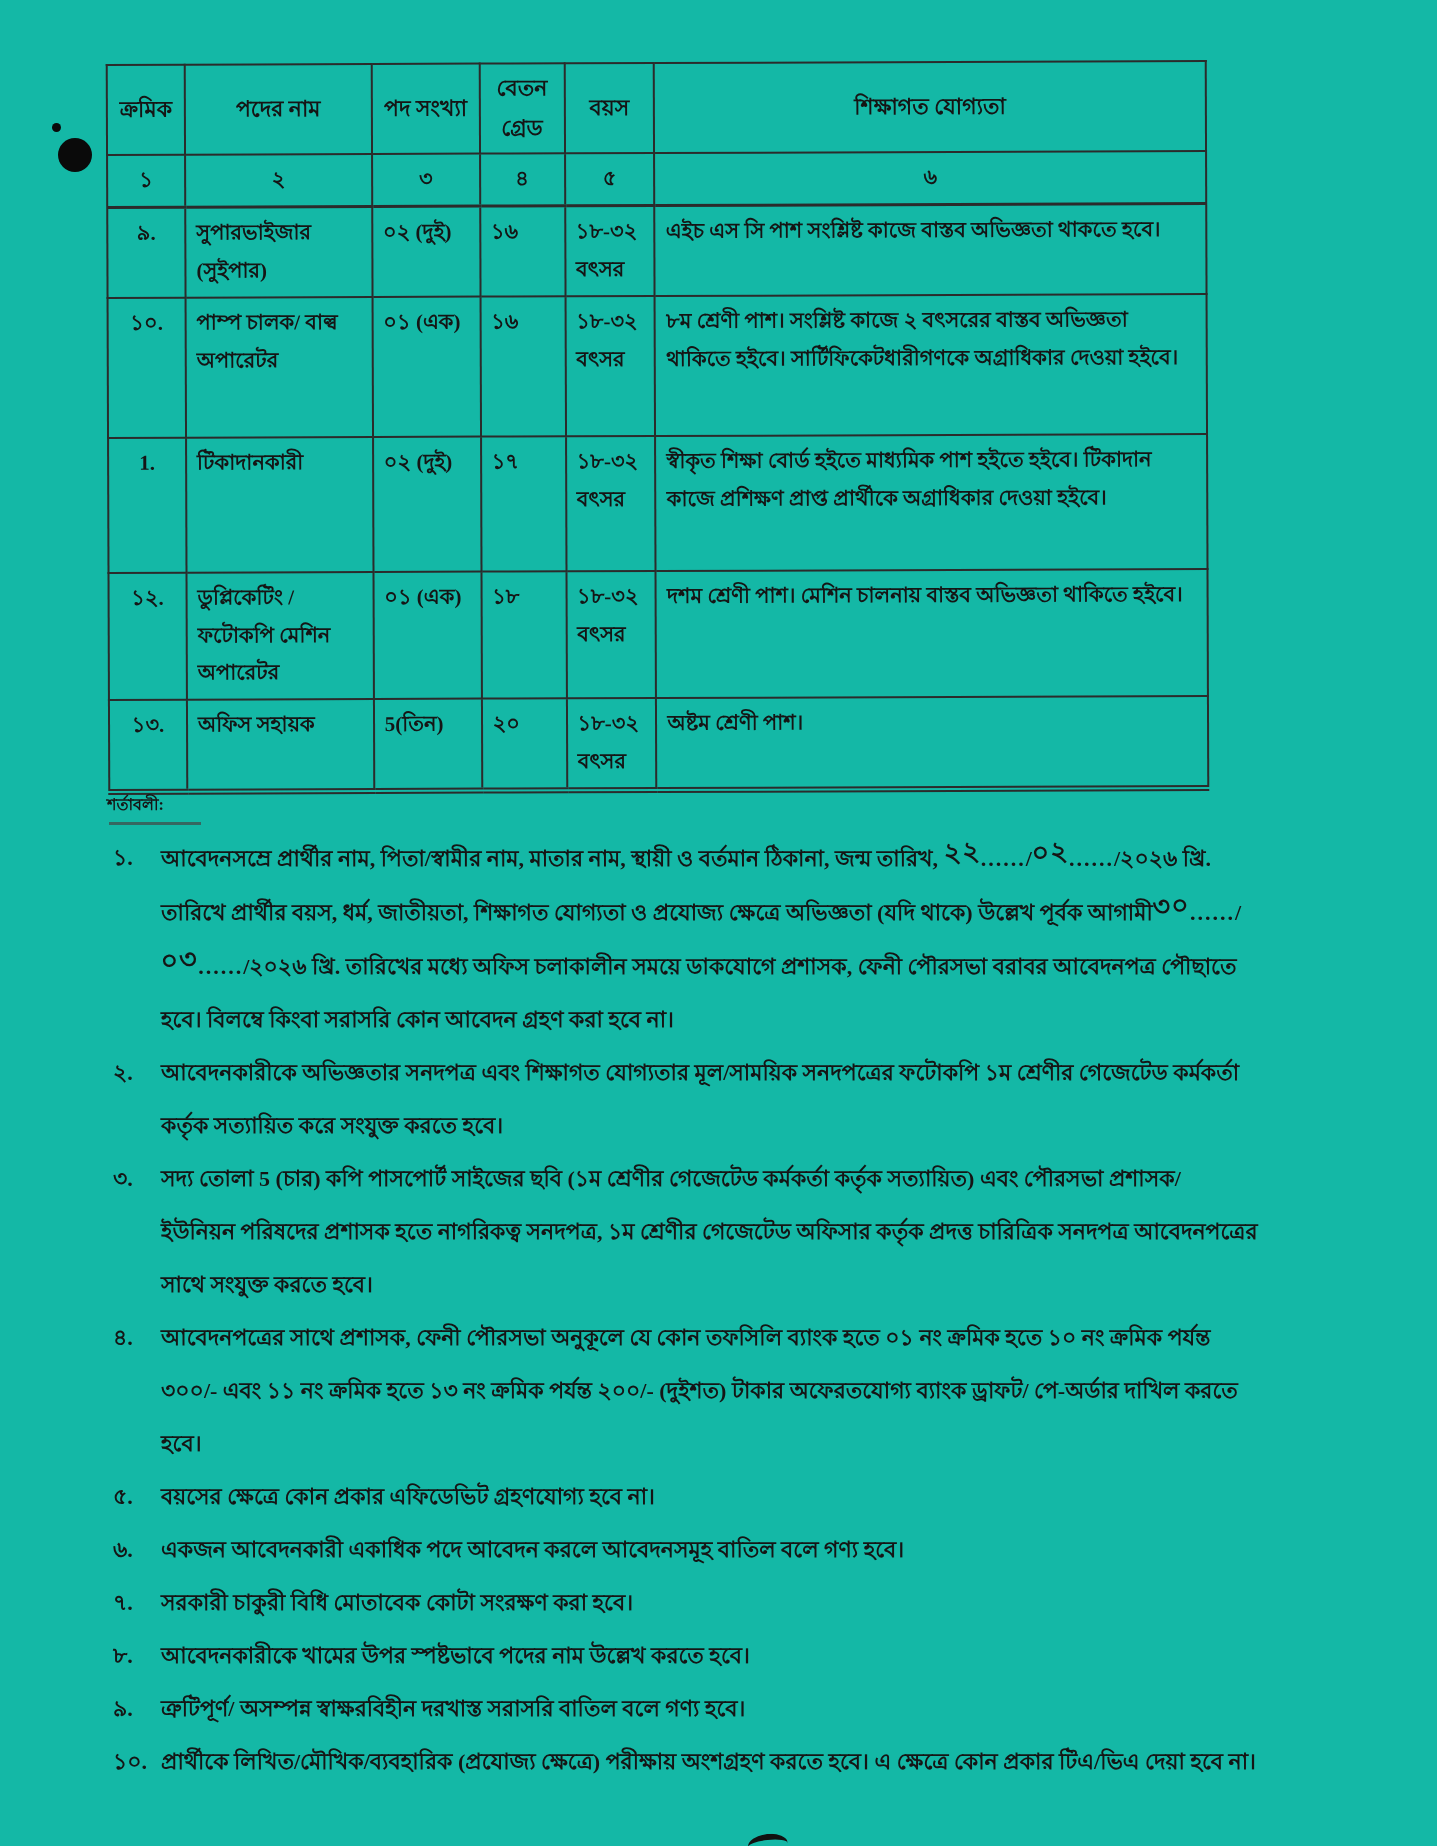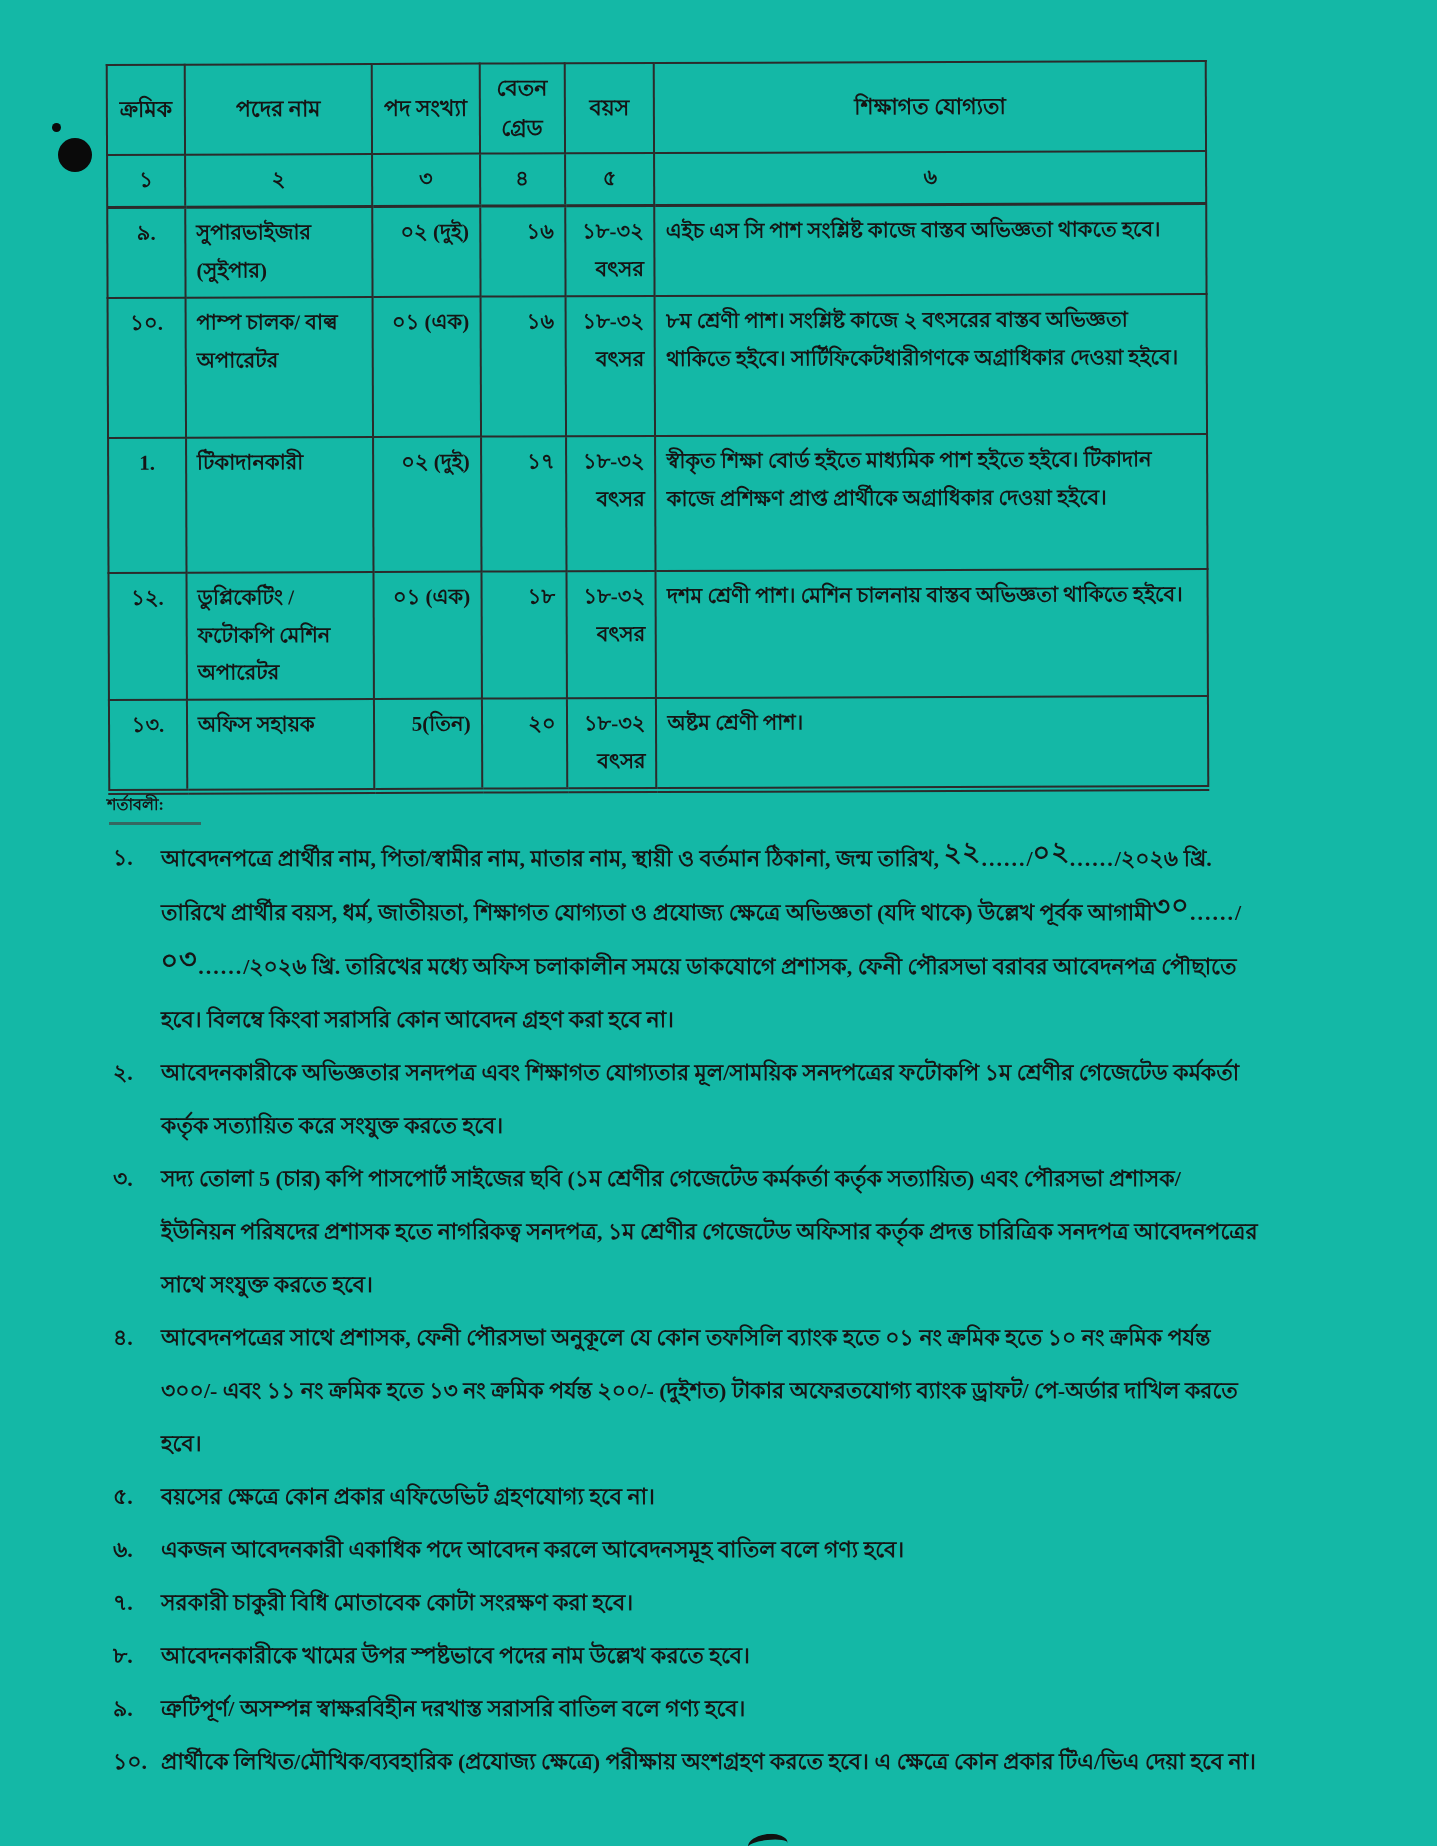--- a/index.html
+++ b/index.html
@@ -28,21 +28,21 @@
   }
   table.jobtable td,table.jobtable th{
     border:2px solid #2b2b2b;
     padding:6px 10px;
     line-height:1.8;
   }
   tr.hdr th{height:80px;vertical-align:middle;text-align:center;font-size:22px;font-weight:700;padding:4px 6px;}
   tr.colnums td{height:28px;text-align:center;vertical-align:middle;font-weight:700;border-bottom:3px solid #2b2b2b;}
   tbody.rows td{vertical-align:top;}
   td.c-serial{text-align:center;}
-  td.c-vac,td.c-grade,td.c-age{text-align:right;}
+  td.c-vac,td.c-grade,td.c-age{text-align:left;}
   td.c-post{text-align:left;}
   td.c-qual{text-align:left;line-height:2.05;}
   tr.r9 td{height:76px;}
   tr.r10 td{height:126px;}
   tr.r11 td{height:121px;}
   tr.r12 td{height:105px;}
   tr.r13 td{height:66px;border-bottom:6px double #2b2b2b;}
 
   
   .conds{position:absolute;left:107px;top:790px;width:1152px;font-size:22px;font-weight:600;}
@@ -132,21 +132,21 @@
       </tr>
     </tbody>
   </table>
 
   <div class="conds">
     <div class="conds-title">শর্তাবলী:</div>
 
     <div class="cond-item">
       <span class="cond-num">১.</span>
       <span class="cond-text">
-        <span>আবেদনপত্রে প্রার্থীর নাম, পিতা/স্বামীর নাম, মাতার নাম, স্থায়ী ও বর্তমান ঠিকানা, জন্ম তারিখ,</span>
+        <span>আবেদনসম্রে প্রার্থীর নাম, পিতা/স্বামীর নাম, মাতার নাম, স্থায়ী ও বর্তমান ঠিকানা, জন্ম তারিখ,</span>
         <span class="hw">২২</span><span class="dots">......</span><span>/</span><span class="hw">০২</span><span class="dots">......</span><span>/</span><span>২০২৬</span>
         <span>খ্রি. তারিখে প্রার্থীর বয়স, ধর্ম, জাতীয়তা, শিক্ষাগত যোগ্যতা ও প্রযোজ্য ক্ষেত্রে অভিজ্ঞতা (যদি থাকে) উল্লেখ পূর্বক আগামী</span><span class="hw">৩০</span><span class="dots">......</span><span>/</span><span class="hw">০৩</span><span class="dots">......</span><span>/</span><span>২০২৬</span>
         <span>খ্রি. তারিখের মধ্যে অফিস চলাকালীন সময়ে ডাকযোগে প্রশাসক, ফেনী পৌরসভা বরাবর আবেদনপত্র পৌছাতে হবে। বিলম্বে কিংবা সরাসরি কোন আবেদন গ্রহণ করা হবে না।</span>
       </span>
     </div>
 
     <div class="cond-item">
       <span class="cond-num">২.</span>
       <span class="cond-text">আবেদনকারীকে অভিজ্ঞতার সনদপত্র এবং শিক্ষাগত যোগ্যতার মূল/সাময়িক সনদপত্রের ফটোকপি ১ম শ্রেণীর গেজেটেড কর্মকর্তা কর্তৃক সত্যায়িত করে সংযুক্ত করতে হবে।</span>
     </div>

